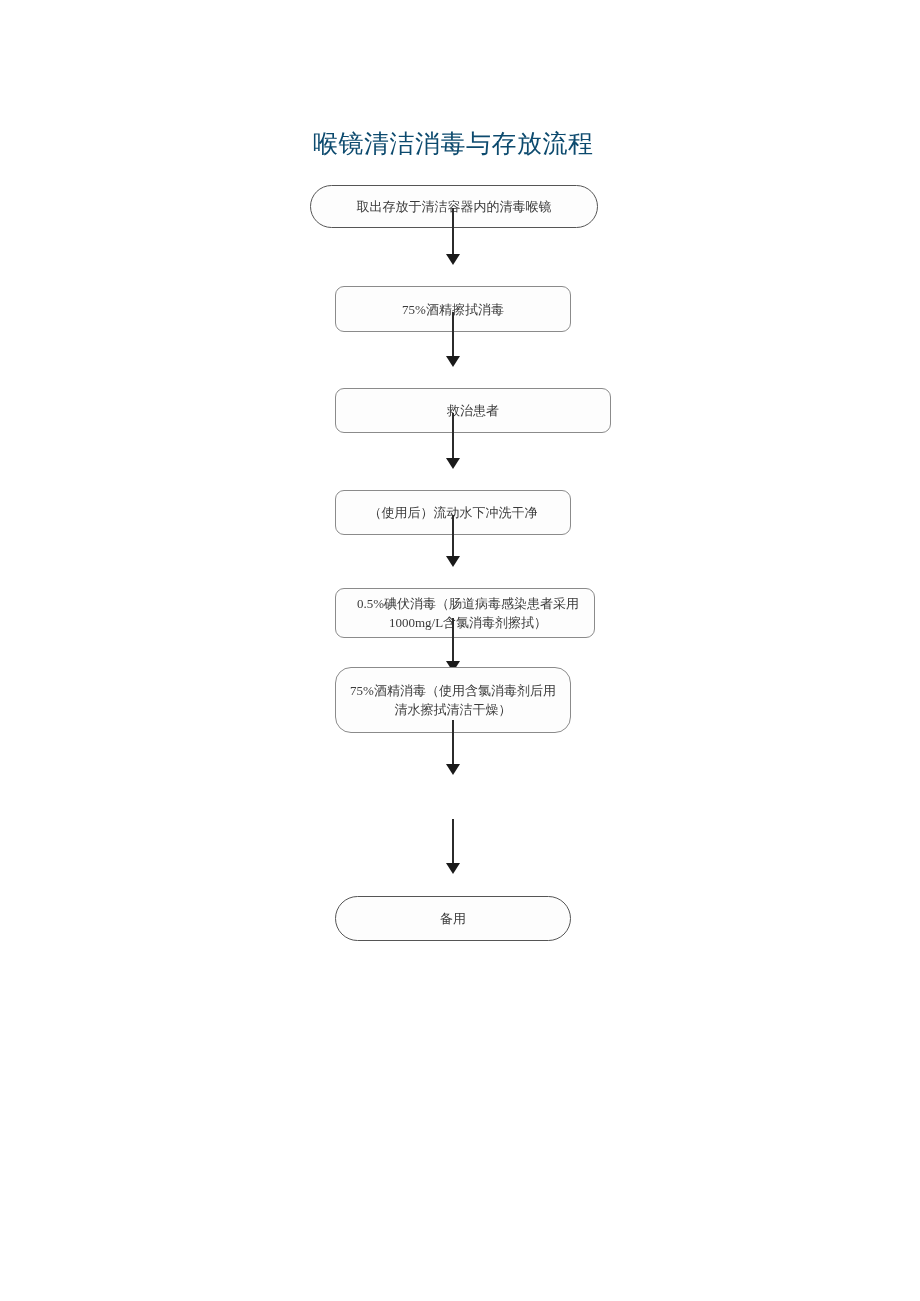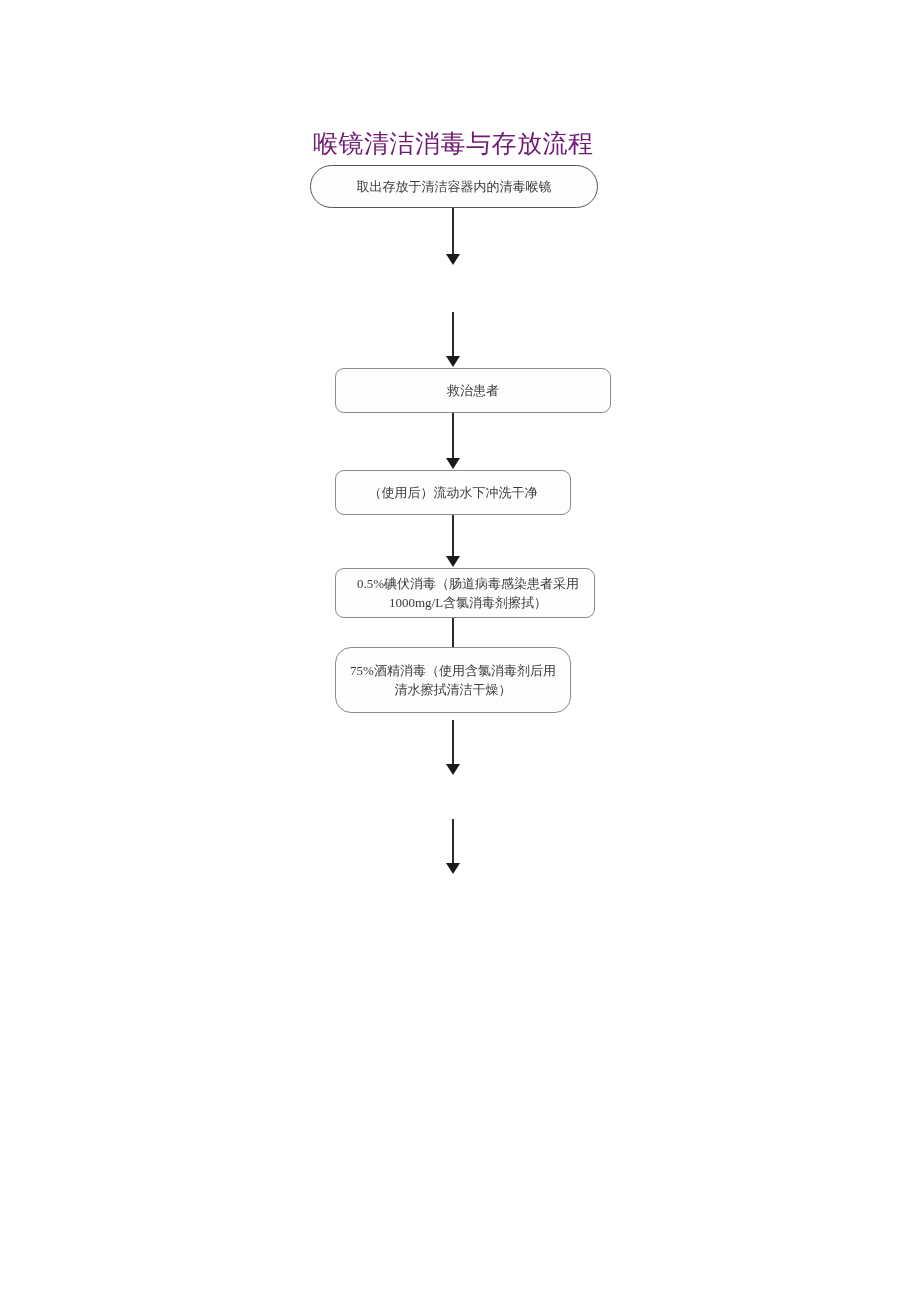--- a/index.html
+++ b/index.html
@@ -16,39 +16,40 @@
     height: 1301px;
     background: #ffffff;
     overflow: hidden;
   }
   #flow-title {
     position: absolute;
     left: 313px;
     top: 128px;
     font-size: 25px;
     line-height: 32px;
-    color: #701a75;
+    color: #0c4a6e;
     letter-spacing: 0.5px;
     white-space: nowrap;
     font-family: "Liberation Serif", "DejaVu Serif", serif;
   }
   .node {
     position: absolute;
     box-sizing: border-box;
     border: 1.4px solid #8b8b8b;
     background: #fdfdfd;
     display: flex;
     align-items: center;
     justify-content: center;
     text-align: center;
     color: #3a3a3a;
     font-size: 13px;
     line-height: 19px;
     font-family: "Liberation Serif", "DejaVu Serif", serif;
     padding: 2px 10px;
+    margin-top: 20px;
   }
   .node.terminator {
     border-color: #555555;
     border-width: 1.8px;
   }
   .node .node-label {
     display: block;
     width: 100%;
   }
   .connector {
@@ -72,20 +73,23 @@
 
   <div id="flow-title">喉镜清洁消毒与存放流程</div>
 
   <div class="node terminator" style="left:310px; top:165px; width:288px; height:43px; border-radius:22px;">
     <span class="node-label">取出存放于清洁容器内的清毒喉镜</span>
   </div>
 
   <div class="connector" style="left:452px; top:208px; height:48px;"></div>
   <div class="arrowhead" style="left:446px; top:254px;"></div>
 
+  <div class="node" style="left:335px; top:266px; width:236px; height:46px; border-radius:9px;">
+    <span class="node-label">75%酒精擦拭消毒</span>
+  </div>
 
   <div class="connector" style="left:452px; top:312px; height:46px;"></div>
   <div class="arrowhead" style="left:446px; top:356px;"></div>
 
   <div class="node" style="left:335px; top:368px; width:276px; height:45px; border-radius:9px;">
     <span class="node-label">救治患者</span>
   </div>
 
   <div class="connector" style="left:452px; top:413px; height:47px;"></div>
   <div class="arrowhead" style="left:446px; top:458px;"></div>
@@ -108,14 +112,17 @@
     <span class="node-label">75%酒精消毒（使用含氯消毒剂后用清水擦拭清洁干燥）</span>
   </div>
 
   <div class="connector" style="left:452px; top:720px; height:46px;"></div>
   <div class="arrowhead" style="left:446px; top:764px;"></div>
 
 
   <div class="connector" style="left:452px; top:819px; height:46px;"></div>
   <div class="arrowhead" style="left:446px; top:863px;"></div>
 
+  <div class="node terminator" style="left:335px; top:876px; width:236px; height:45px; border-radius:23px;">
+    <span class="node-label">备用</span>
+  </div>
 
 </div>
 
 </body></html>

